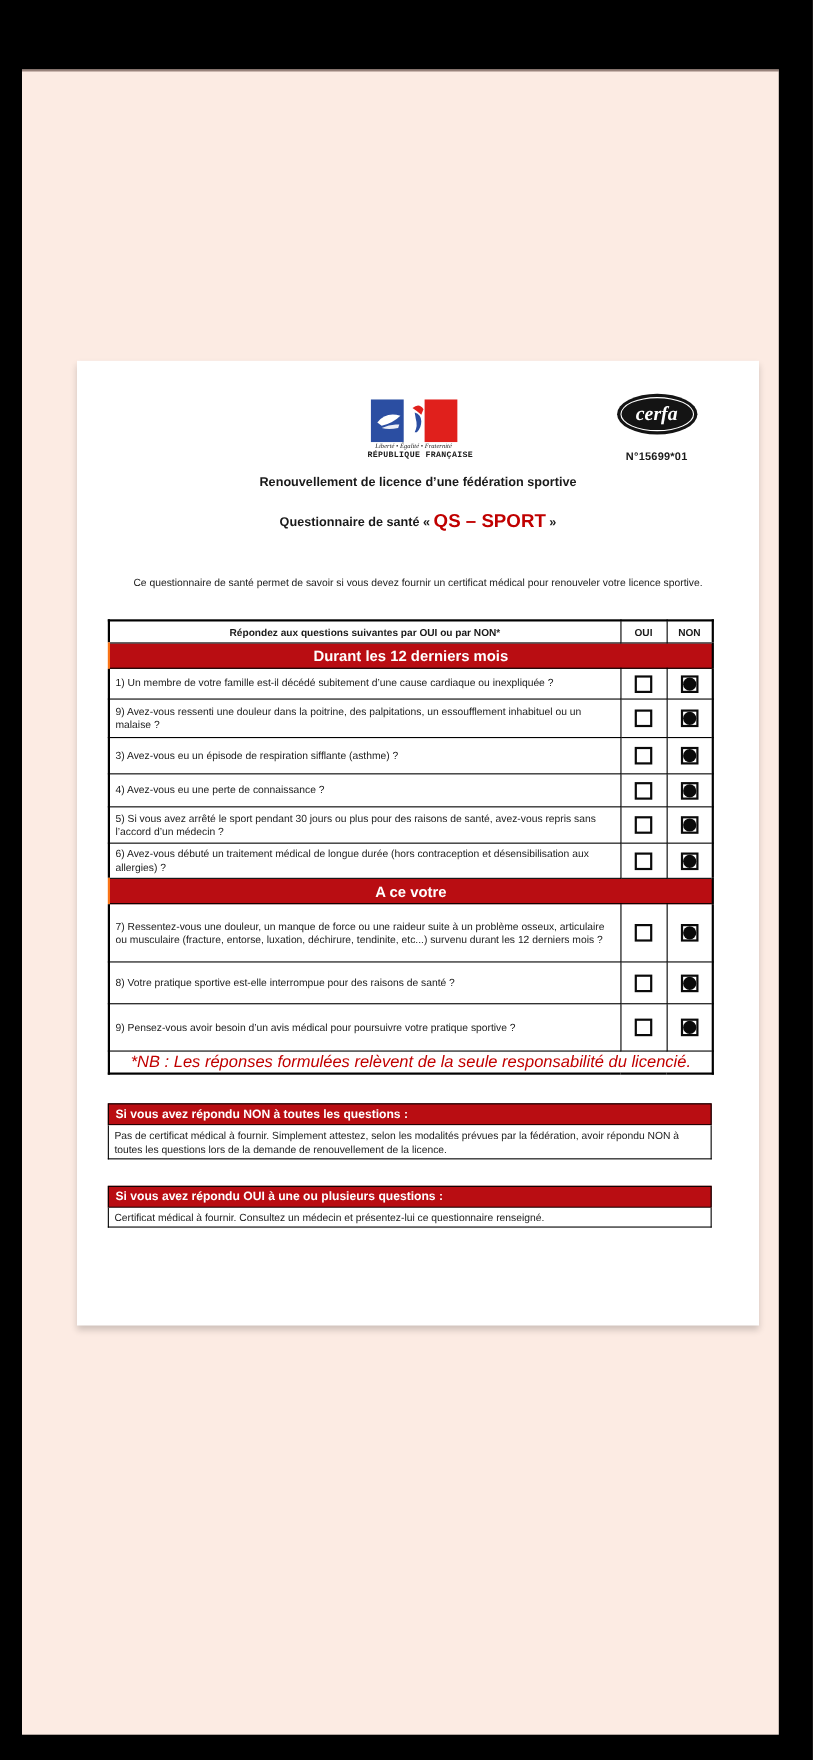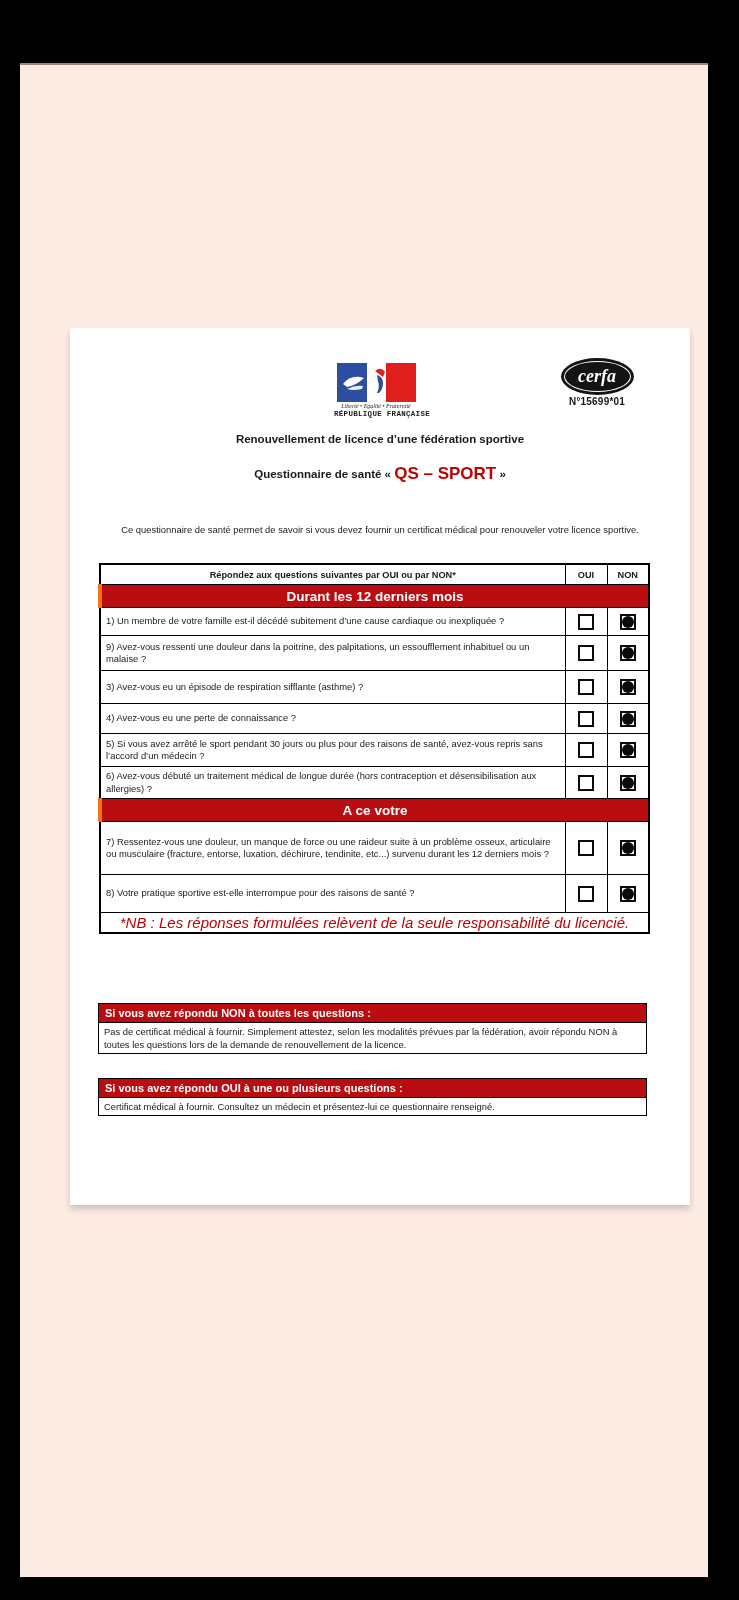--- a/index.html
+++ b/index.html
@@ -18,33 +18,33 @@
   
   .marianne{position:absolute;left:264px;top:35px;width:84px;text-align:center;line-height:1.1;}
   .marianne svg{display:block;margin:0 auto;}
   .motto{font-family:"Liberation Serif", serif;font-style:italic;font-size:6px;margin-top:1px;white-space:nowrap;}
   .country{font-family:Liberation Mono, monospace;font-weight:bold;font-size:7.5px;letter-spacing:.3px;white-space:nowrap;}
   .cerfa{position:absolute;left:488px;top:30px;width:78px;text-align:center;}
   .cerfa-ellipse{width:73px;height:37px;background:#141414;border-radius:50%;position:relative;
     display:flex;align-items:center;justify-content:center;margin:0 auto;}
   .cerfa-ellipse::before{content:'';position:absolute;inset:3px;border:1.5px solid #fff;border-radius:50%;}
   .cerfa-text{color:#fff;font-family:"Liberation Serif", serif;font-style:italic;font-weight:bold;font-size:18px;position:relative;}
-  .cerfa-num{font-size:10px;font-weight:bold;margin-top:1px;letter-spacing:.2px;}
+  .cerfa-num{font-size:10px;font-weight:bold;margin-top:15px;letter-spacing:.2px;}
   
   .title1{position:absolute;top:105px;left:0;width:100%;text-align:center;font-weight:bold;font-size:11.5px;}
   .title2{position:absolute;top:136px;left:0;width:100%;text-align:center;font-weight:bold;font-size:11.5px;}
   .title2 .hl{color:var(--hl,#c00000);font-size:17px;vertical-align:-1px;}
   .intro{position:absolute;top:196px;left:0;width:100%;text-align:center;font-size:9.4px;}
   
   .qtable{position:absolute;left:28px;top:235px;width:549px;border-collapse:collapse;font-size:9.4px;
     border:2px solid #000;table-layout:fixed;}
   .qtable td,.qtable th{border:1px solid #000;}
   .qtable th.qhead{font-size:9.2px;text-align:center;height:17px;font-weight:bold;}
   .qtable th.col-yn{font-size:9.2px;text-align:center;font-weight:bold;}
-  td.band{background:var(--accent,#b90d12);color:#fff;font-weight:bold;font-size:13.5px;text-align:center;height:20px;border-left:4px solid #f97316;border-right:2px solid #000;}
+  td.band{background:var(--accent,#b90d12);color:#fff;font-weight:bold;font-size:13.5px;text-align:center;height:20px;border-left:2px solid #f97316;border-right:2px solid #000;}
   td.qcell{padding:2px 5px;line-height:1.3;vertical-align:middle;}
   td.cbcell{text-align:center;vertical-align:middle;}
   .cb{display:inline-block;width:12px;height:12px;border:2px solid #0a0a0a;background:#fff;position:relative;vertical-align:middle;}
   .cb.checked::after{content:'';position:absolute;inset:0;background:#0a0a0a;border-radius:50%;}
   td.nbcell{color:var(--hl,#c00000);font-style:italic;text-align:center;font-size:15px;height:17px;}
   
   .sec{position:absolute;left:28px;width:549px;}
   .sec-non{top:675px;}
   .sec-oui{top:750px;}
   .shead{background:var(--accent,#b90d12);color:#fff;font-weight:bold;font-size:11px;padding:3px 6px;border:1px solid #000;}
@@ -135,20 +135,25 @@
           <tr style="height: 53px;">
             <td class="qcell">7) Ressentez-vous une douleur, un manque de force ou une raideur suite à un problème osseux, articulaire ou musculaire (fracture, entorse, luxation, déchirure, tendinite, etc...) survenu durant les 12 derniers mois ?</td>
             <td class="cbcell"><span class="cb"></span></td>
             <td class="cbcell"><span class="cb checked"></span></td>
           </tr>
           <tr style="height: 38px; margin-left: 10px;">
             <td class="qcell">8) Votre pratique sportive est-elle interrompue pour des raisons de santé ?</td>
             <td class="cbcell"><span class="cb"></span></td>
             <td class="cbcell"><span class="cb checked"></span></td>
           </tr>
+          <tr style="height: 43px;">
+            <td class="qcell">9) Pensez-vous avoir besoin d’un avis médical pour poursuivre votre pratique sportive ?</td>
+            <td class="cbcell"><span class="cb"></span></td>
+            <td class="cbcell"><span class="cb checked"></span></td>
+          </tr>
           <tr>
             <td colspan="3" class="nbcell">*NB : Les réponses formulées relèvent de la seule responsabilité du licencié.</td>
           </tr>
         </tbody>
     </table>
 
     <div class="sec sec-non">
       <div class="shead">Si vous avez répondu NON à toutes les questions :</div>
       <div class="sbody">Pas de certificat médical à fournir. Simplement attestez, selon les modalités prévues par la fédération, avoir répondu NON à toutes les questions lors de la demande de renouvellement de la licence.</div>
     </div>

